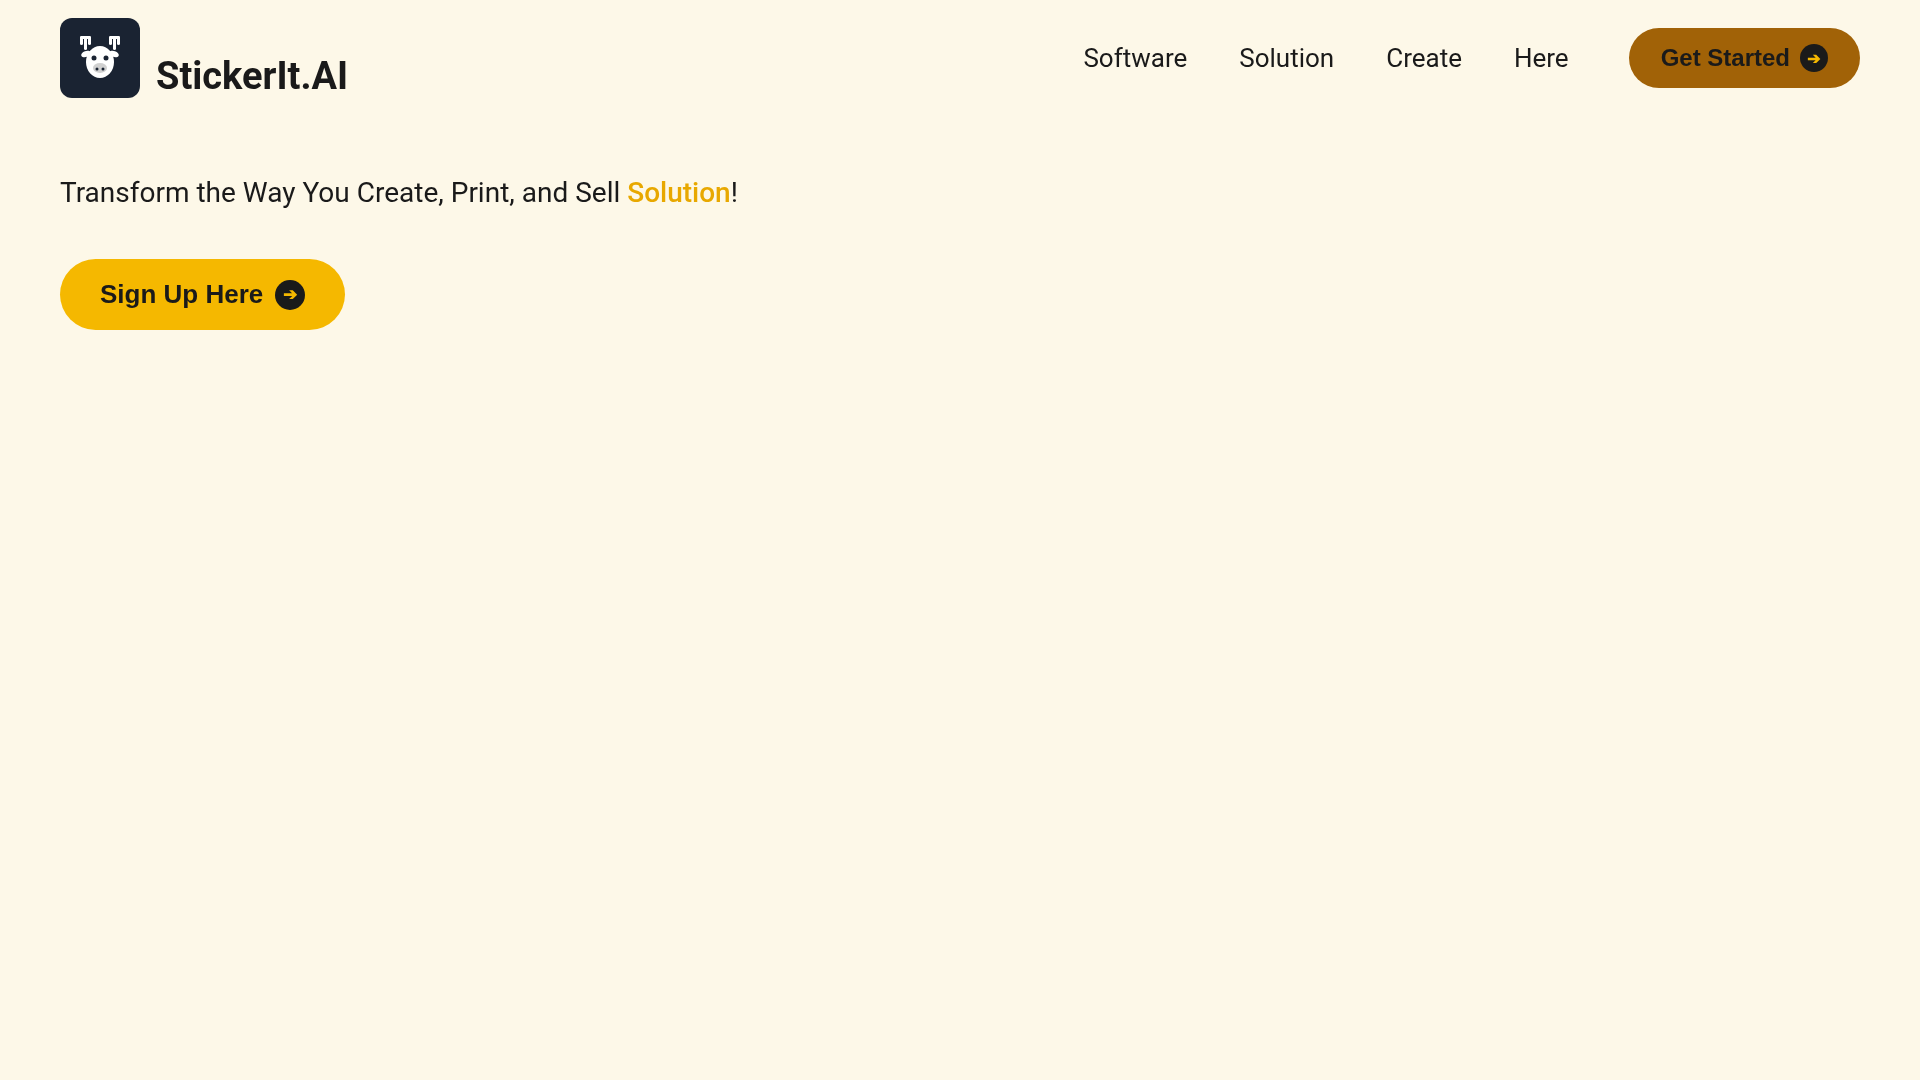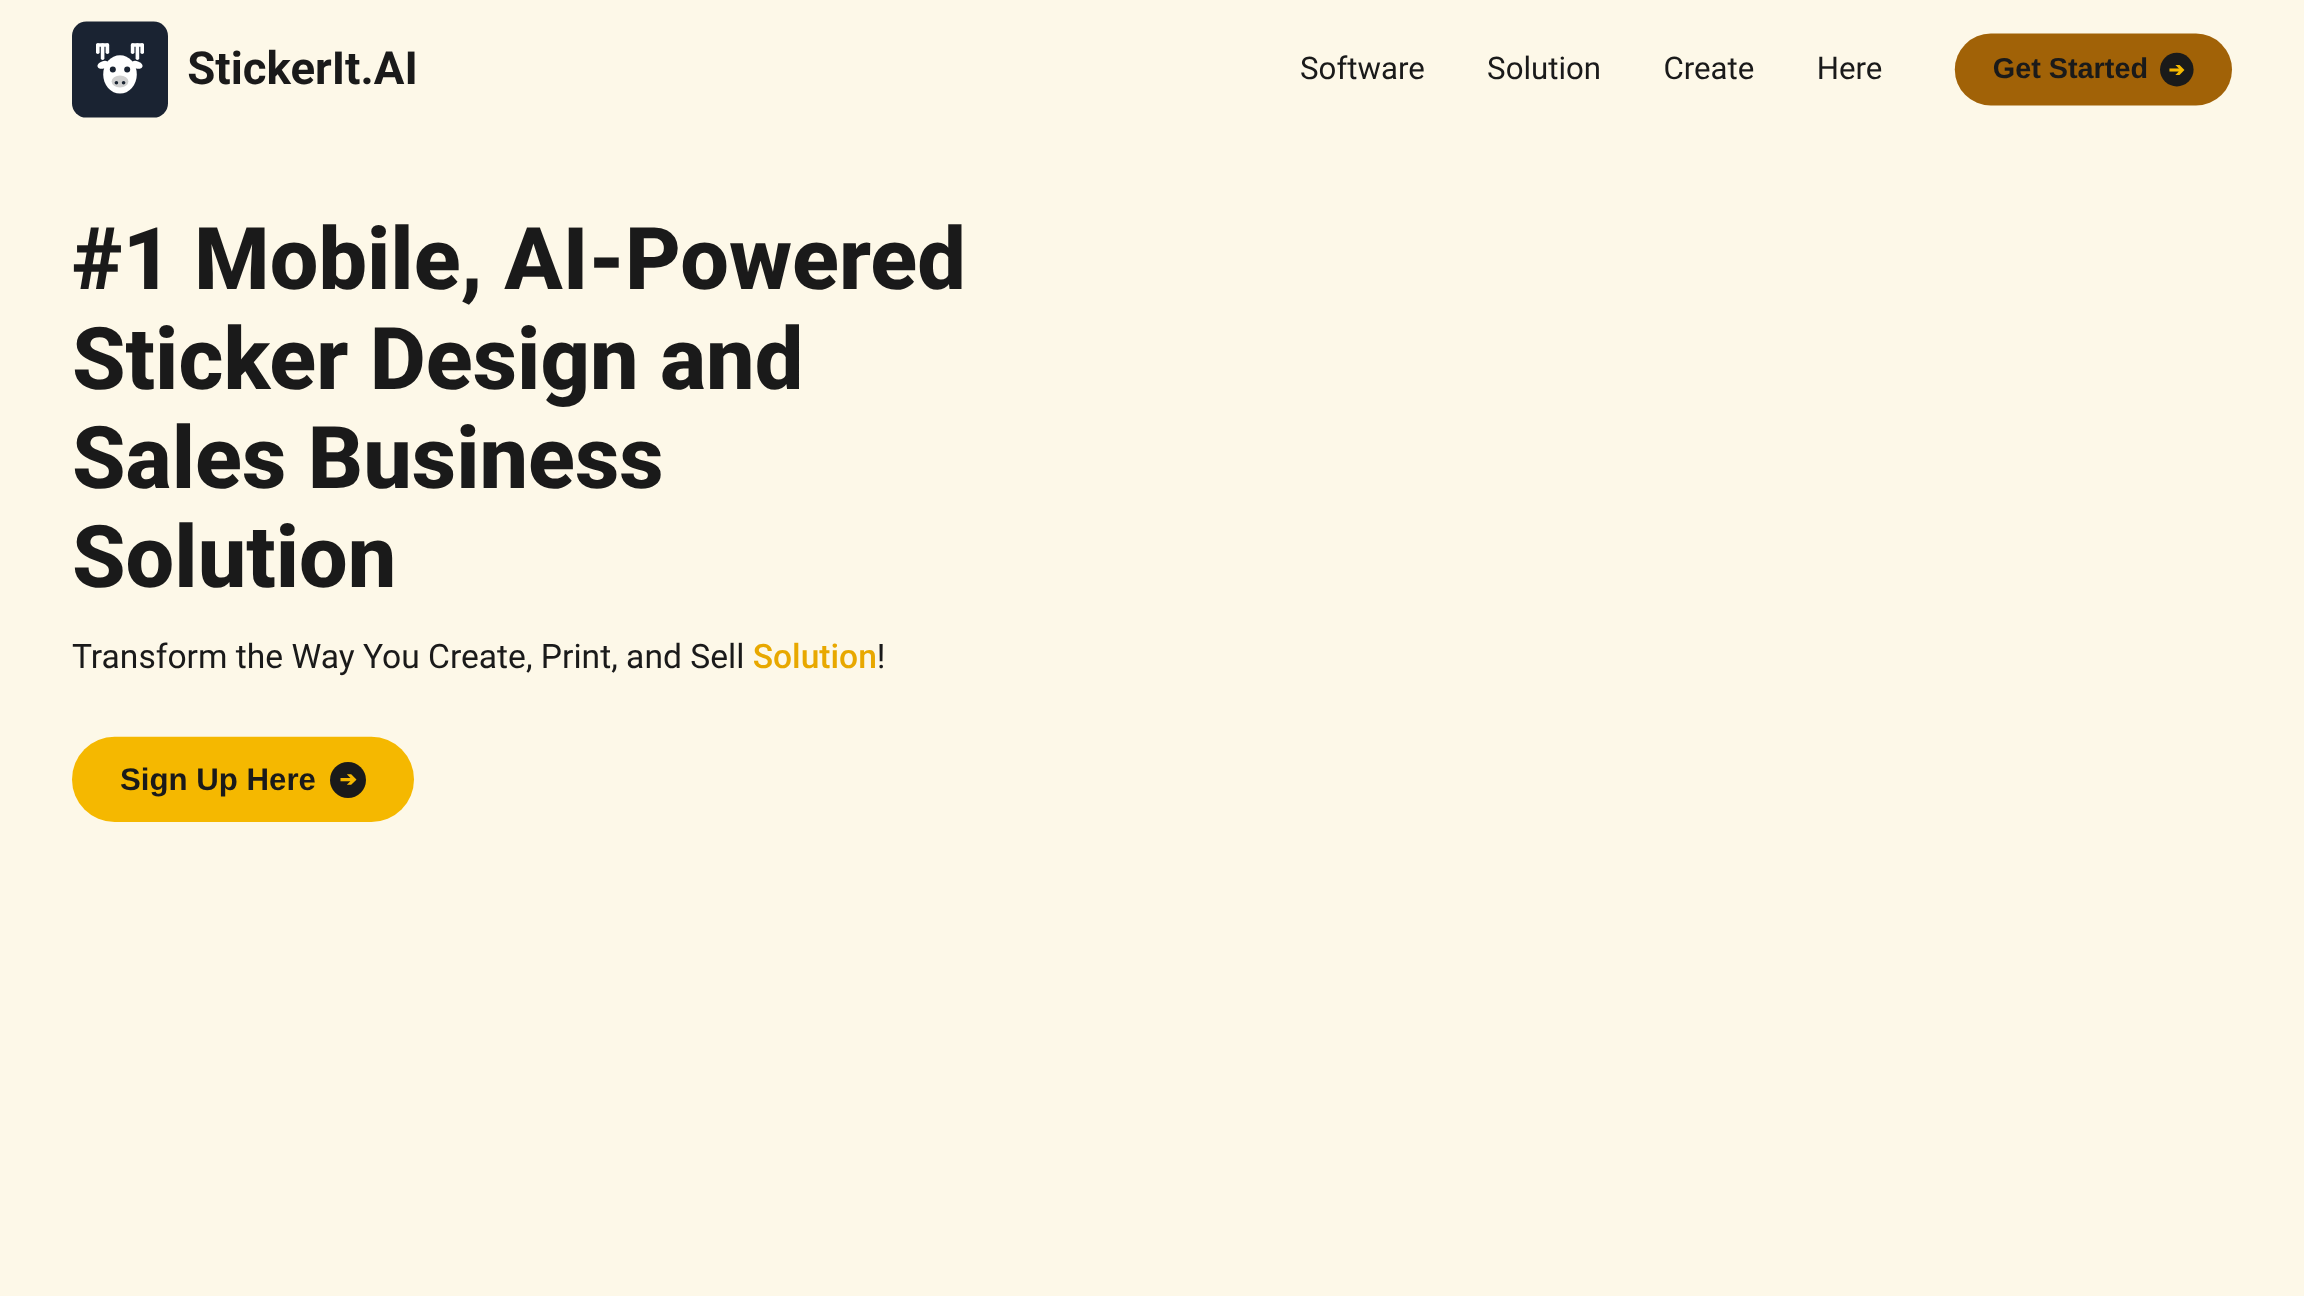--- a/index.html
+++ b/index.html
@@ -19,21 +19,21 @@
     
     .navbar {
       display: flex;
       align-items: center;
       padding: 18px 60px;
       background-color: #fdf8e8;
     }
 
     .logo-container {
       display: flex;
-      align-items: center;
+      align-items: flex-end;
       gap: 16px;
       text-decoration: none;
       cursor: pointer;
     }
 
     .logo-icon {
       width: 80px;
       height: 80px;
       background-color: #1a2332;
       border-radius: 12px;
@@ -218,21 +218,20 @@
     <a class="nav-link">Here</a>
   </div>
 
   <button class="get-started-btn">
     <span>Get Started</span>
     <span class="btn-arrow">➔</span>
   </button>
 </nav>
 
 <section class="hero">
-  <h1 class="hero-title">#1 Mobile, AI-Powered Sticker Design and Sales Business Solution</h1>
 
   <p class="hero-subtitle">
     <span>Transform the Way You Create, Print, and Sell </span><span class="highlight">Solution</span><span>!</span>
   </p>
 
 
   <button class="sign-up-btn">
     <span>Sign Up Here</span>
     <span class="btn-arrow">➔</span>
   </button>

